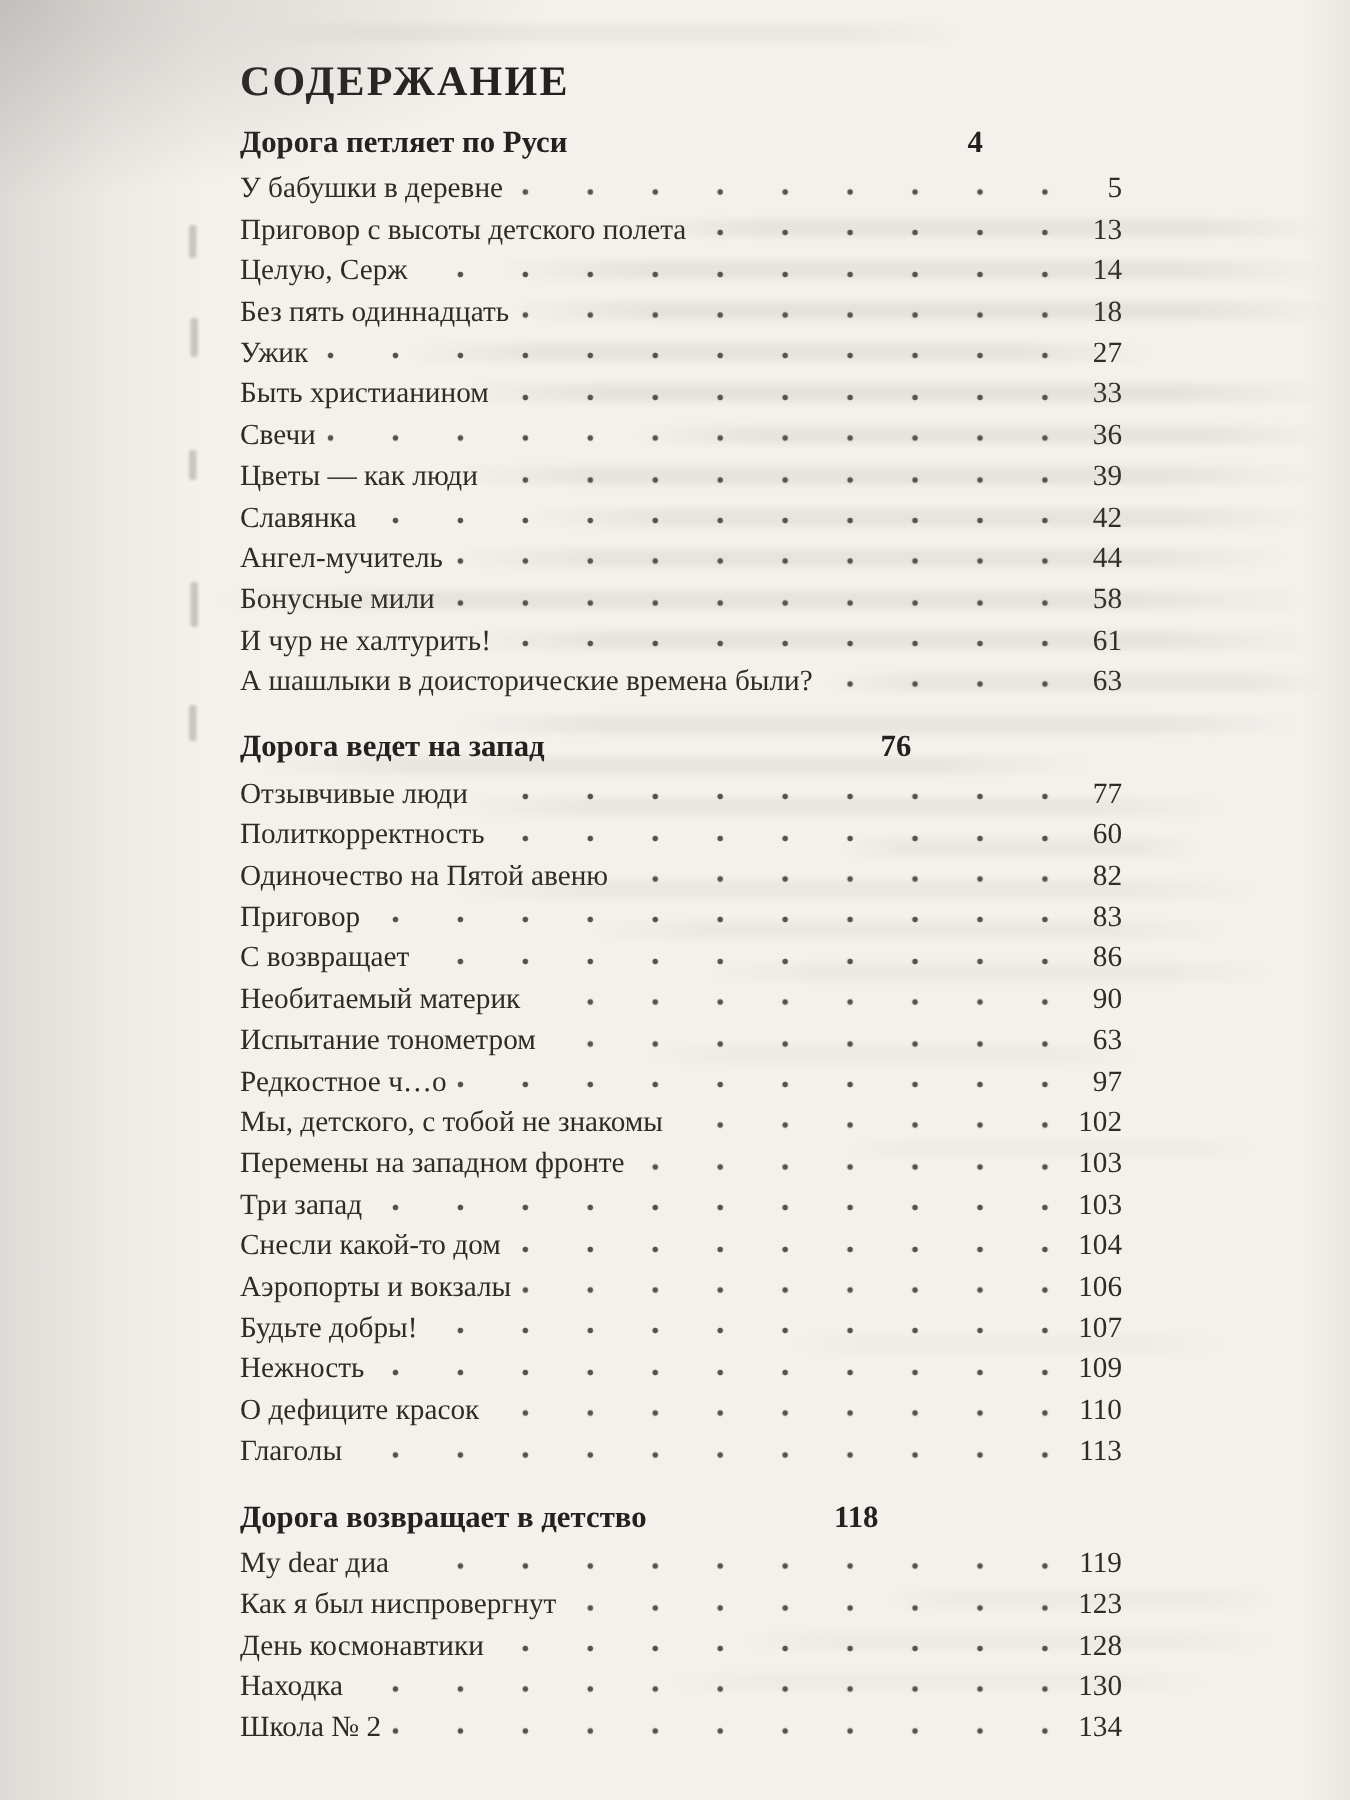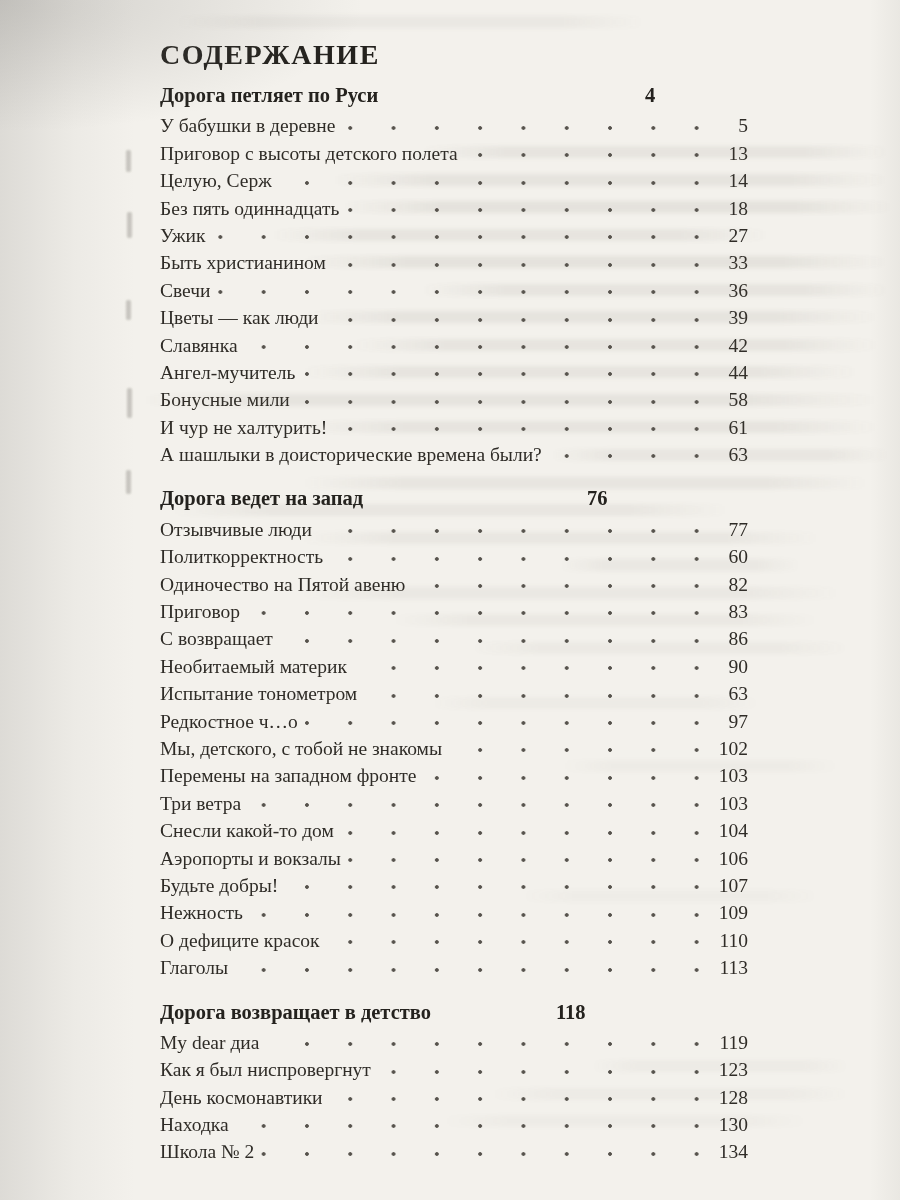--- a/index.html
+++ b/index.html
@@ -226,21 +226,21 @@
           <span class="t">Мы, детского, с тобой не знакомы</span>
           <span class="num">102</span>
         </div>
         <div class="row entry">
           <span class="leader"></span>
           <span class="t">Перемены на западном фронте</span>
           <span class="num">103</span>
         </div>
         <div class="row entry">
           <span class="leader"></span>
-          <span class="t">Три ветра</span>
+          <span class="t">Три запад</span>
           <span class="num">103</span>
         </div>
         <div class="row entry">
           <span class="leader"></span>
           <span class="t">Снесли какой-то дом</span>
           <span class="num">104</span>
         </div>
         <div class="row entry">
           <span class="leader"></span>
           <span class="t">Аэропорты и вокзалы</span>

